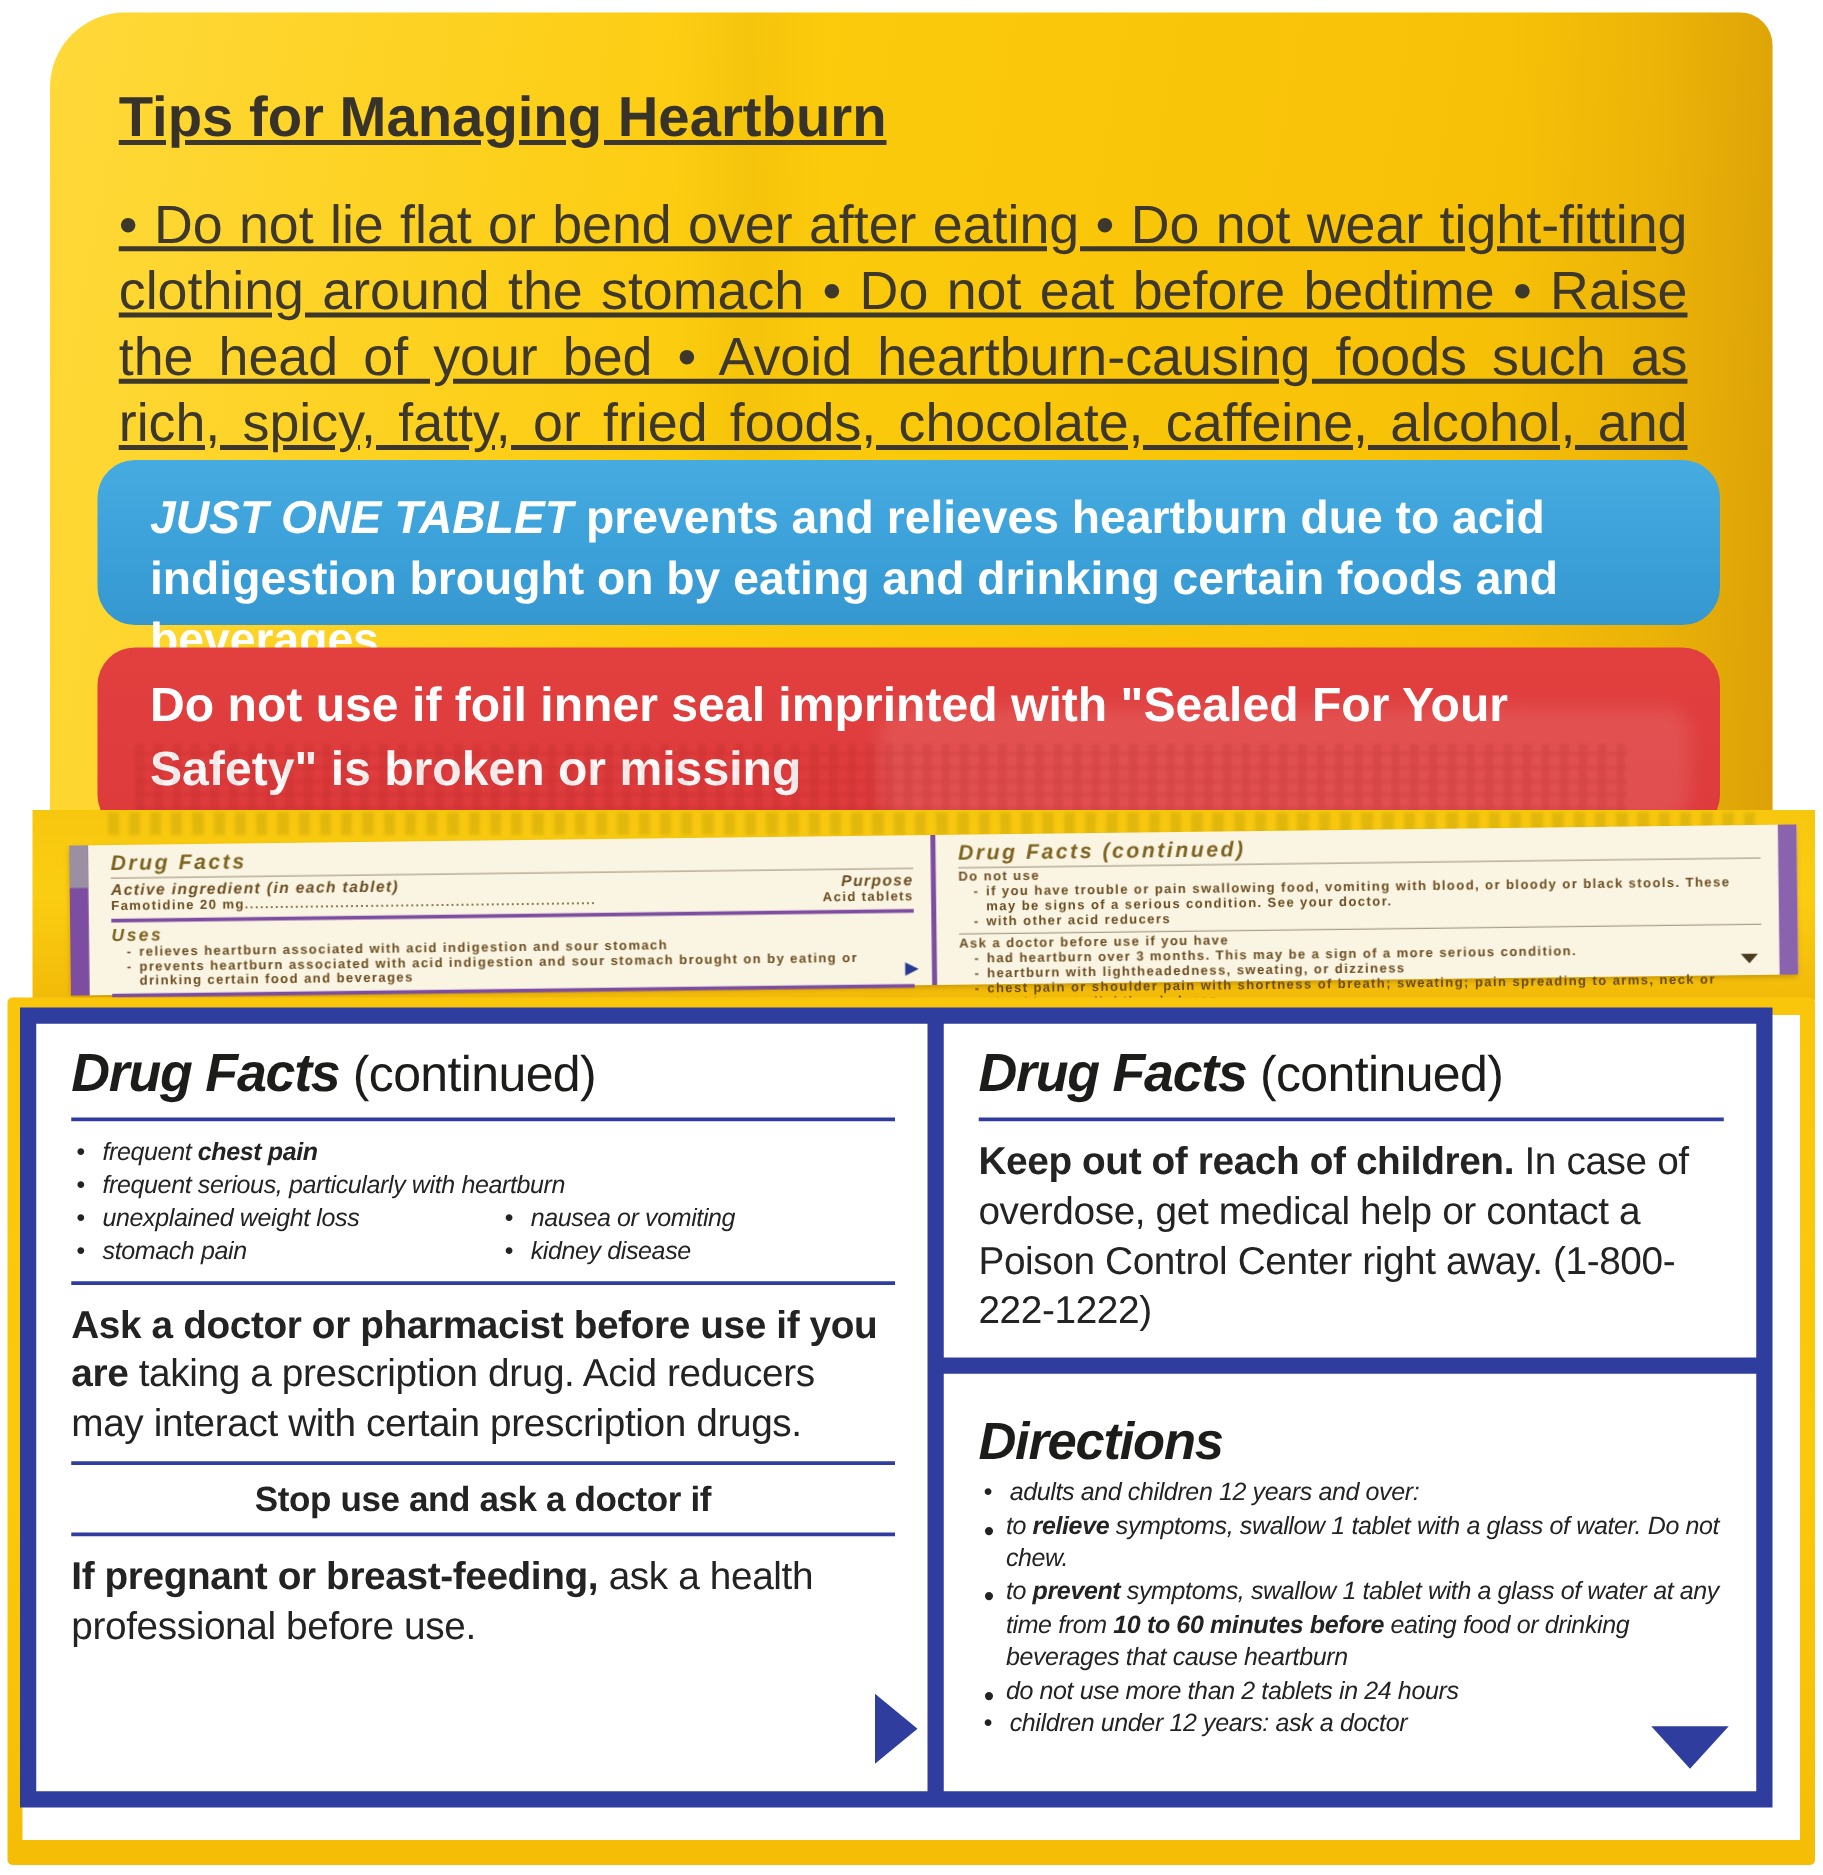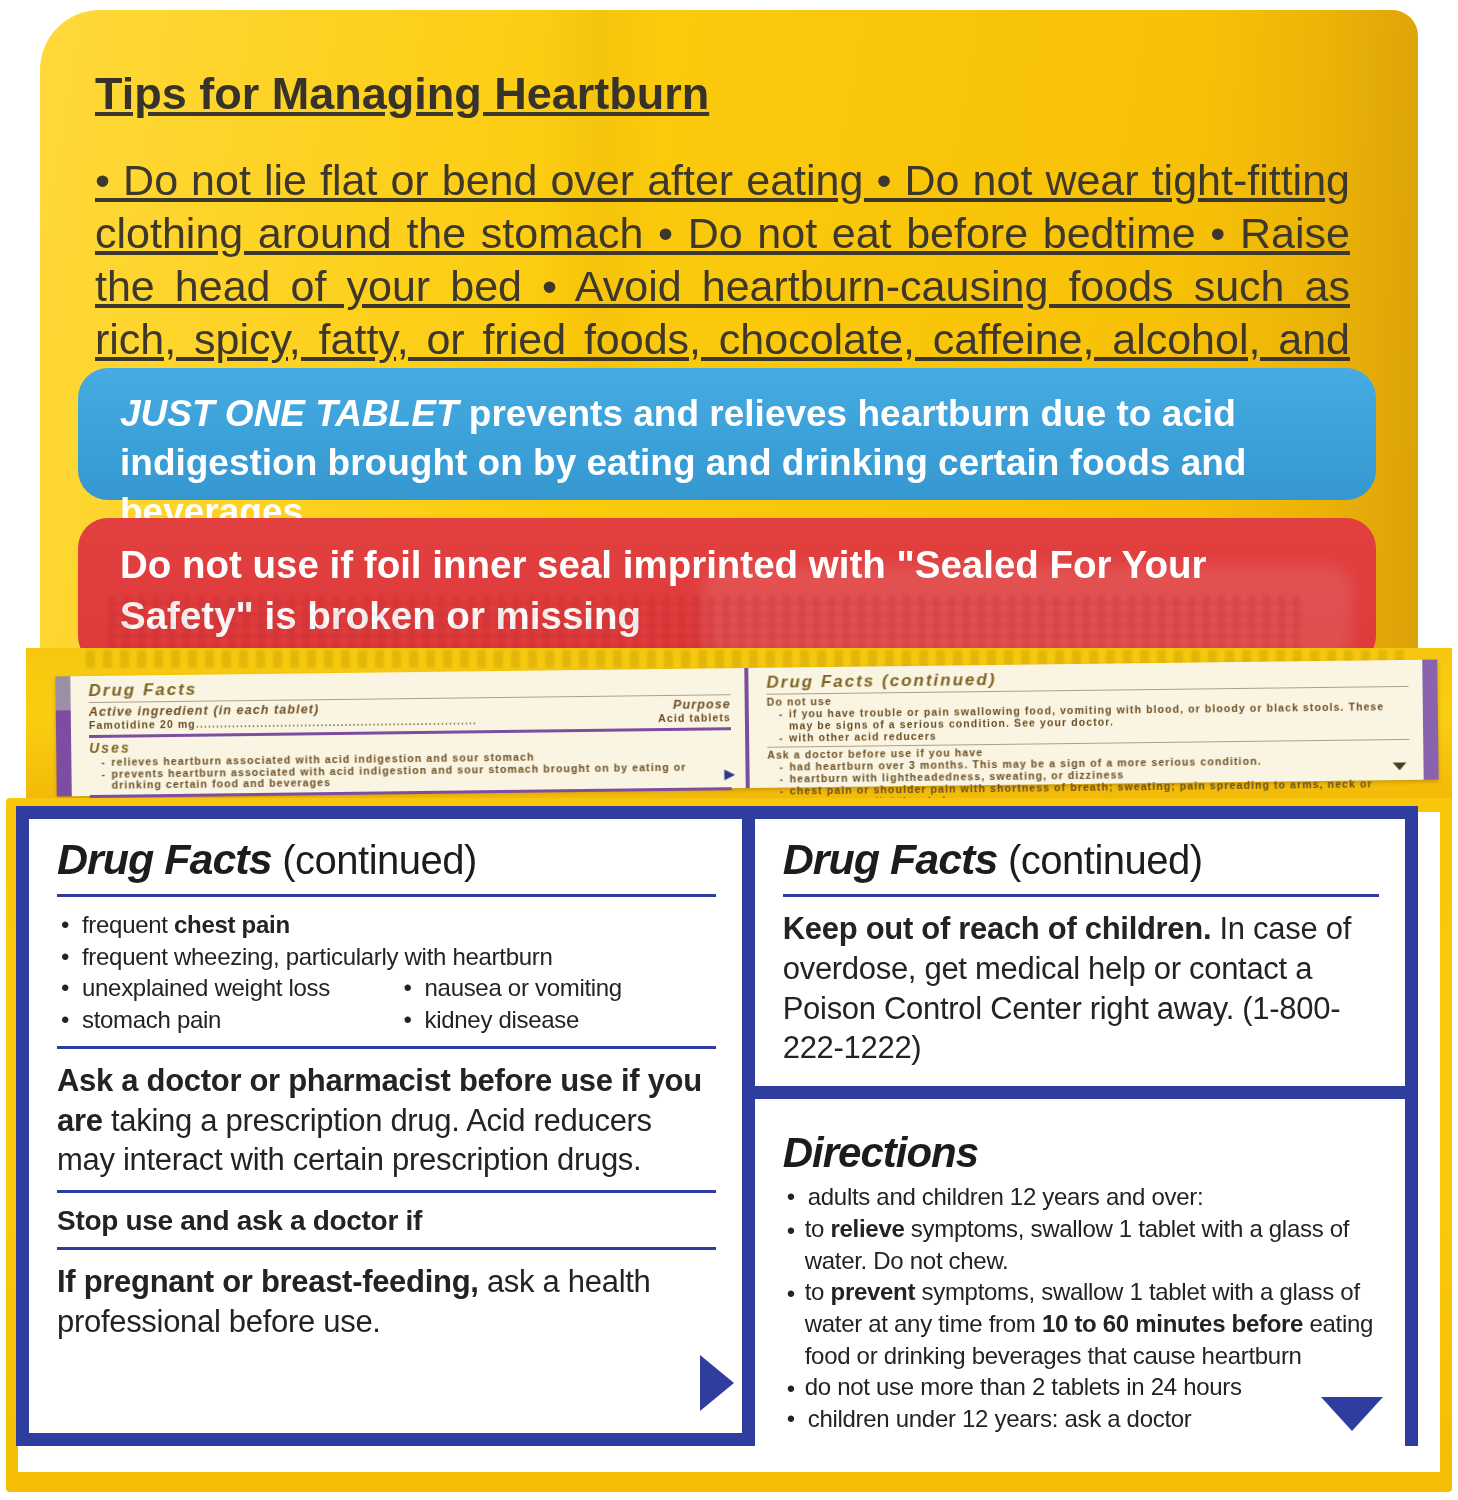--- a/index.html
+++ b/index.html
@@ -75,24 +75,24 @@
   .panel-rt{padding:16px 26px 18px 28px;}
   .panel-rb{flex:1;padding:30px 26px 14px 28px;}
 
   .df-title{font-size:43px;letter-spacing:-1px;color:#1c1c1a;margin:0 0 10px 0;}
   .df-title .rb{font-style:italic;}
   .df-title .cont{font-size:40px;font-weight:normal;letter-spacing:-0.5px;}
   .hr{border:0;border-top:3.5px solid #2e3d9e;margin:10px 0 12px 0;}
 
   .ptxt{font-size:31px;line-height:1.285;letter-spacing:-0.3px;margin:0;}
   .panel ul{margin:0;padding:0;list-style:none;}
-  .panel li{position:relative;padding-left:25px;font-size:24px;line-height:1.32;letter-spacing:-0.3px;}
+  .panel li{position:relative;padding-left:25px;font-size:20px;line-height:1.32;letter-spacing:-0.3px;font-style:italic;}
   .panel li::before{content:"\2022";position:absolute;left:4px;}
   .sym-grid{display:grid;grid-template-columns:52% 48%;}
-  .sec-h{font-size:28px;font-weight:bold;letter-spacing:-0.3px;margin:0 0 2px 0;}
+  .sec-h{font-size:28px;font-weight:bold;letter-spacing:-0.3px;margin:0 0 2px 0;text-align:center;}
   .rb{font-weight:bold;} .ri{font-style:italic;}
 
   .dir-title{font-size:42px;font-weight:bold;font-style:italic;letter-spacing:-1px;margin:0 0 4px 0;color:#1c1c1a;}
   .sub{margin-left:28px;}
   .panel .sub li{padding-left:22px;}
   .panel .sub li::before{font-size:24px;top:2px;}
 
   .arrow-right{position:absolute;right:8px;bottom:22px;width:0;height:0;
       border-top:28px solid transparent;border-bottom:28px solid transparent;border-left:34px solid #2e3d9e;}
   .arrow-down{position:absolute;right:22px;bottom:18px;width:0;height:0;
@@ -173,21 +173,21 @@
 
 <div class="front">
   <div class="front-white"></div>
   <div class="front-frame">
 
     <div class="panel panel-left">
       <h2 class="df-title"><span class="rb">Drug Facts</span><span class="cont"> (continued)</span></h2>
       <hr class="hr">
       <ul>
         <li><span>frequent </span><span class="rb">chest pain</span></li>
-        <li><span>frequent wheezing, particularly with heartburn</span></li>
+        <li><span>frequent serious, particularly with heartburn</span></li>
       </ul>
       <ul class="sym-grid">
         <li>unexplained weight loss</li>
         <li>nausea or vomiting</li>
         <li>stomach pain</li>
         <li>kidney disease</li>
       </ul>
       <hr class="hr">
       <p class="ptxt"><span class="rb">Ask a doctor or pharmacist before use if you are</span><span> taking a prescription drug. Acid reducers may interact with certain prescription drugs.</span></p>
       <hr class="hr">

